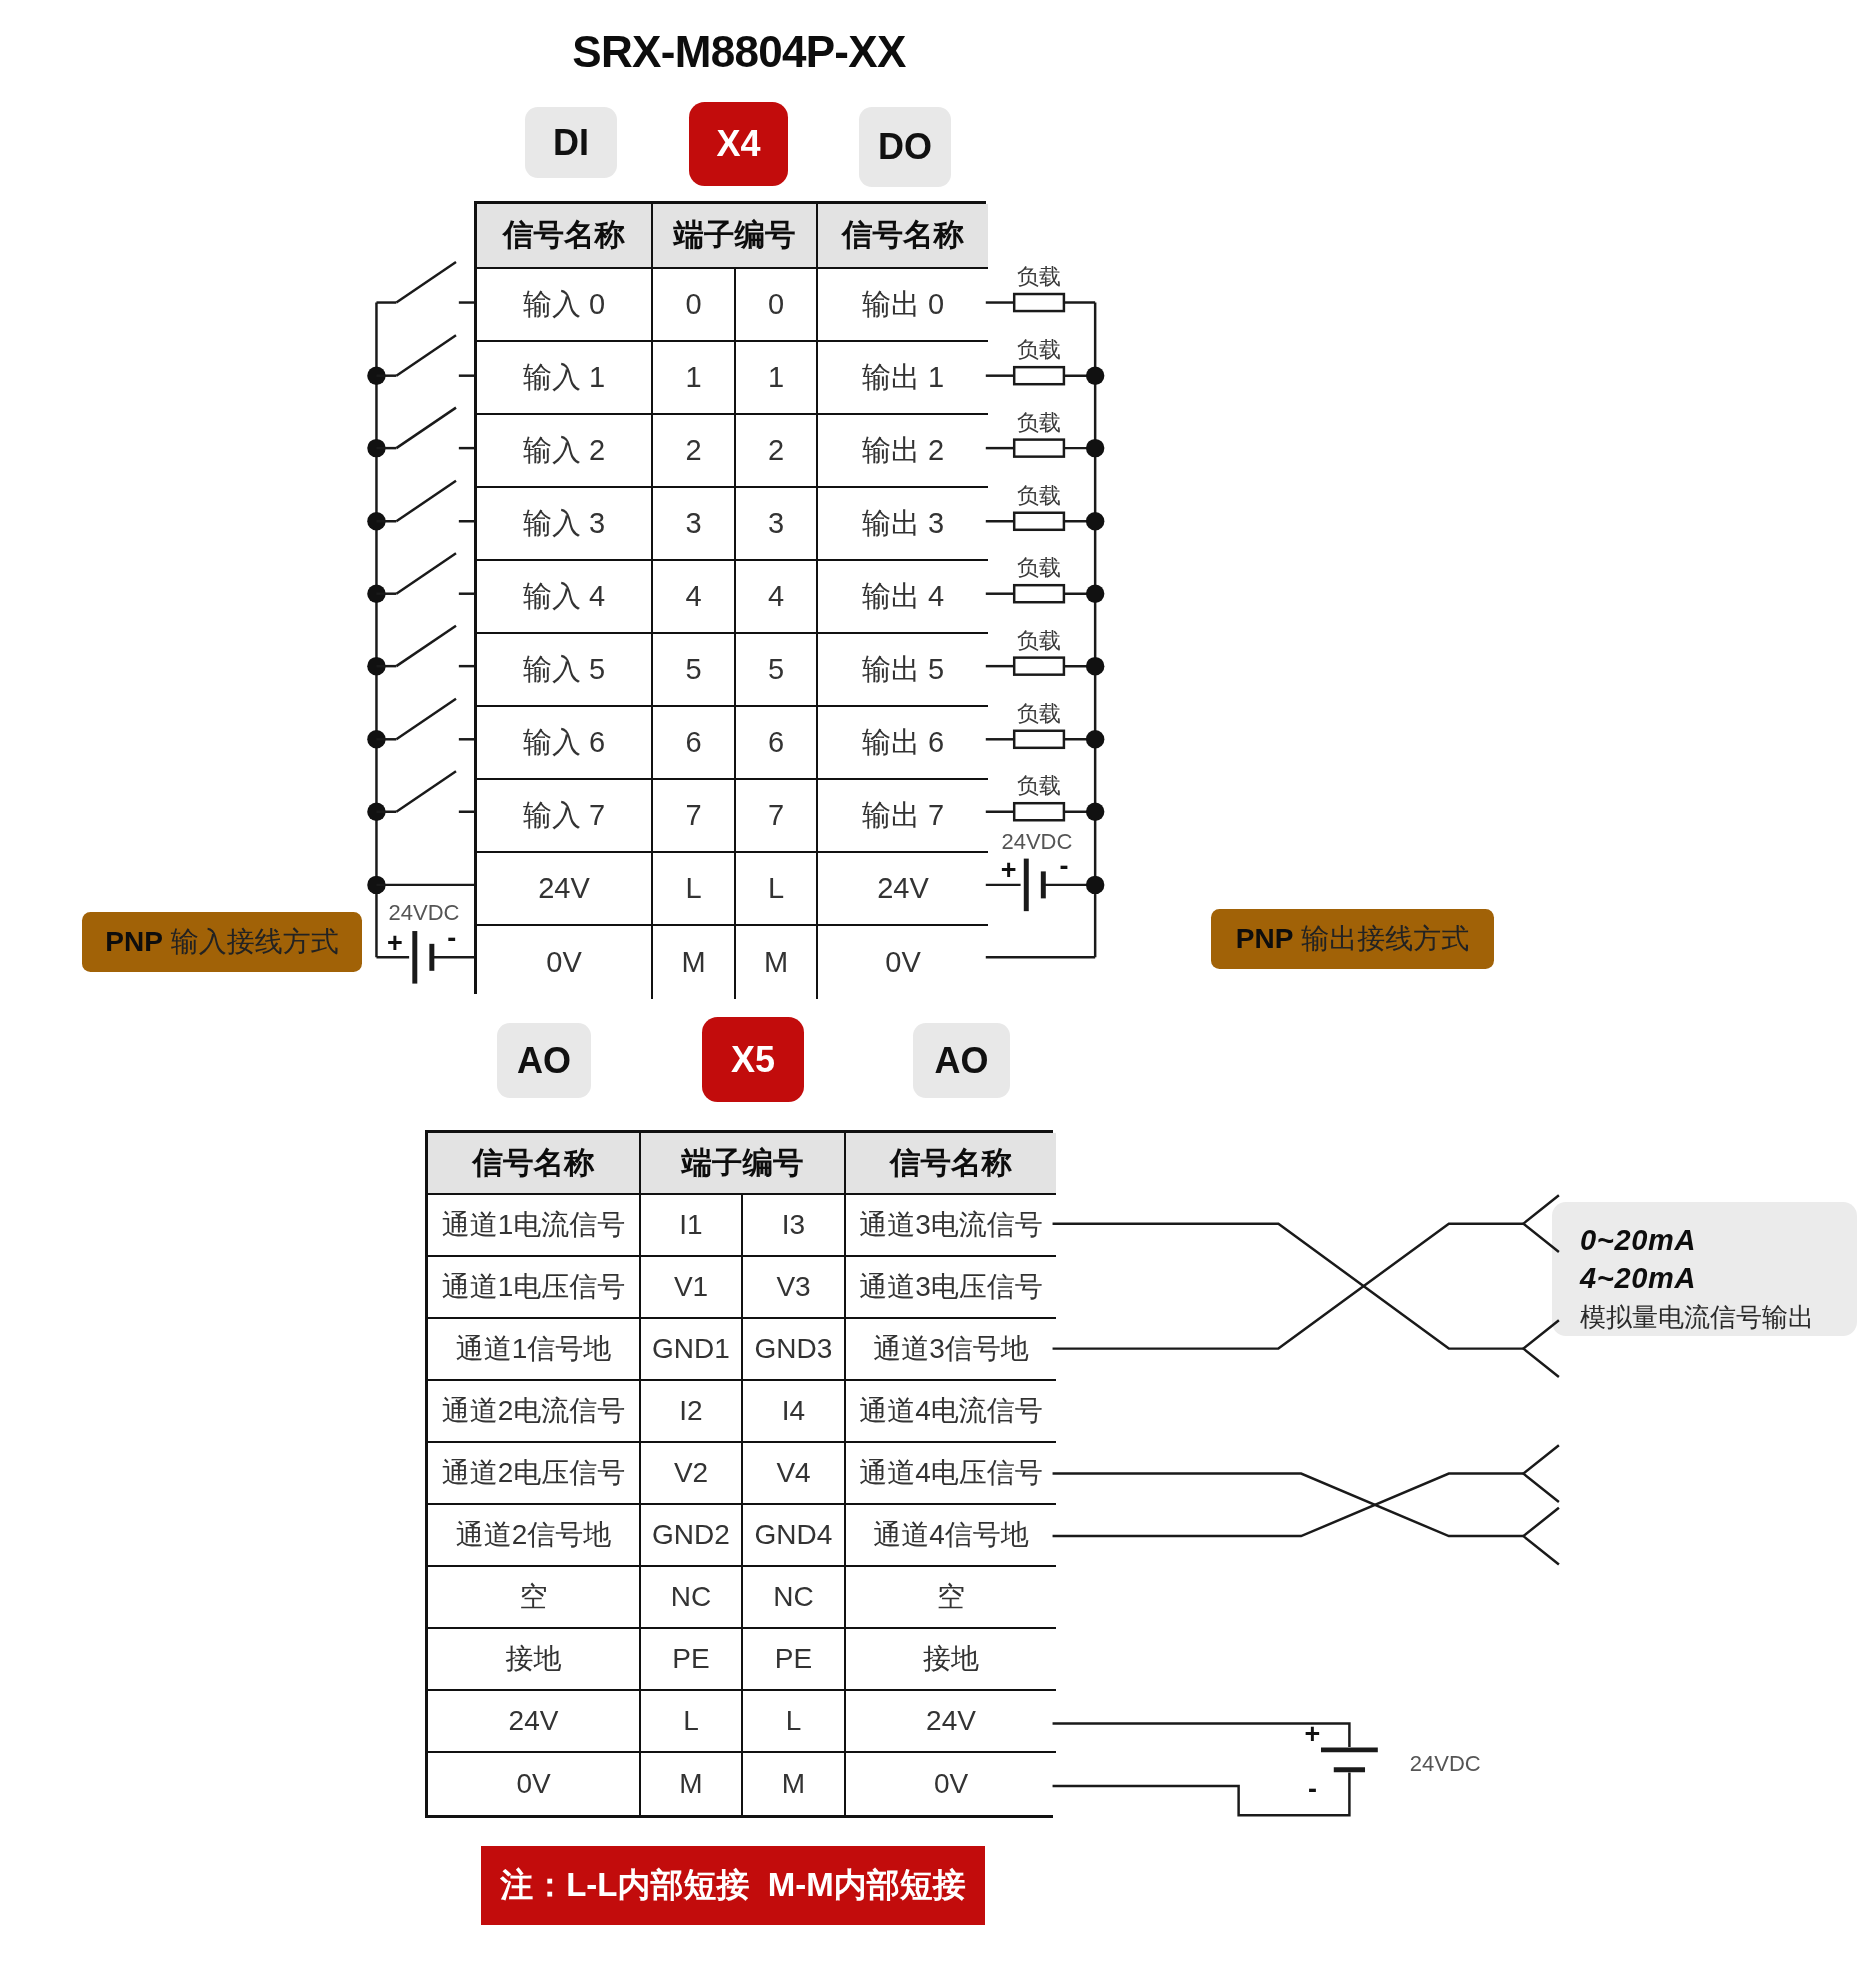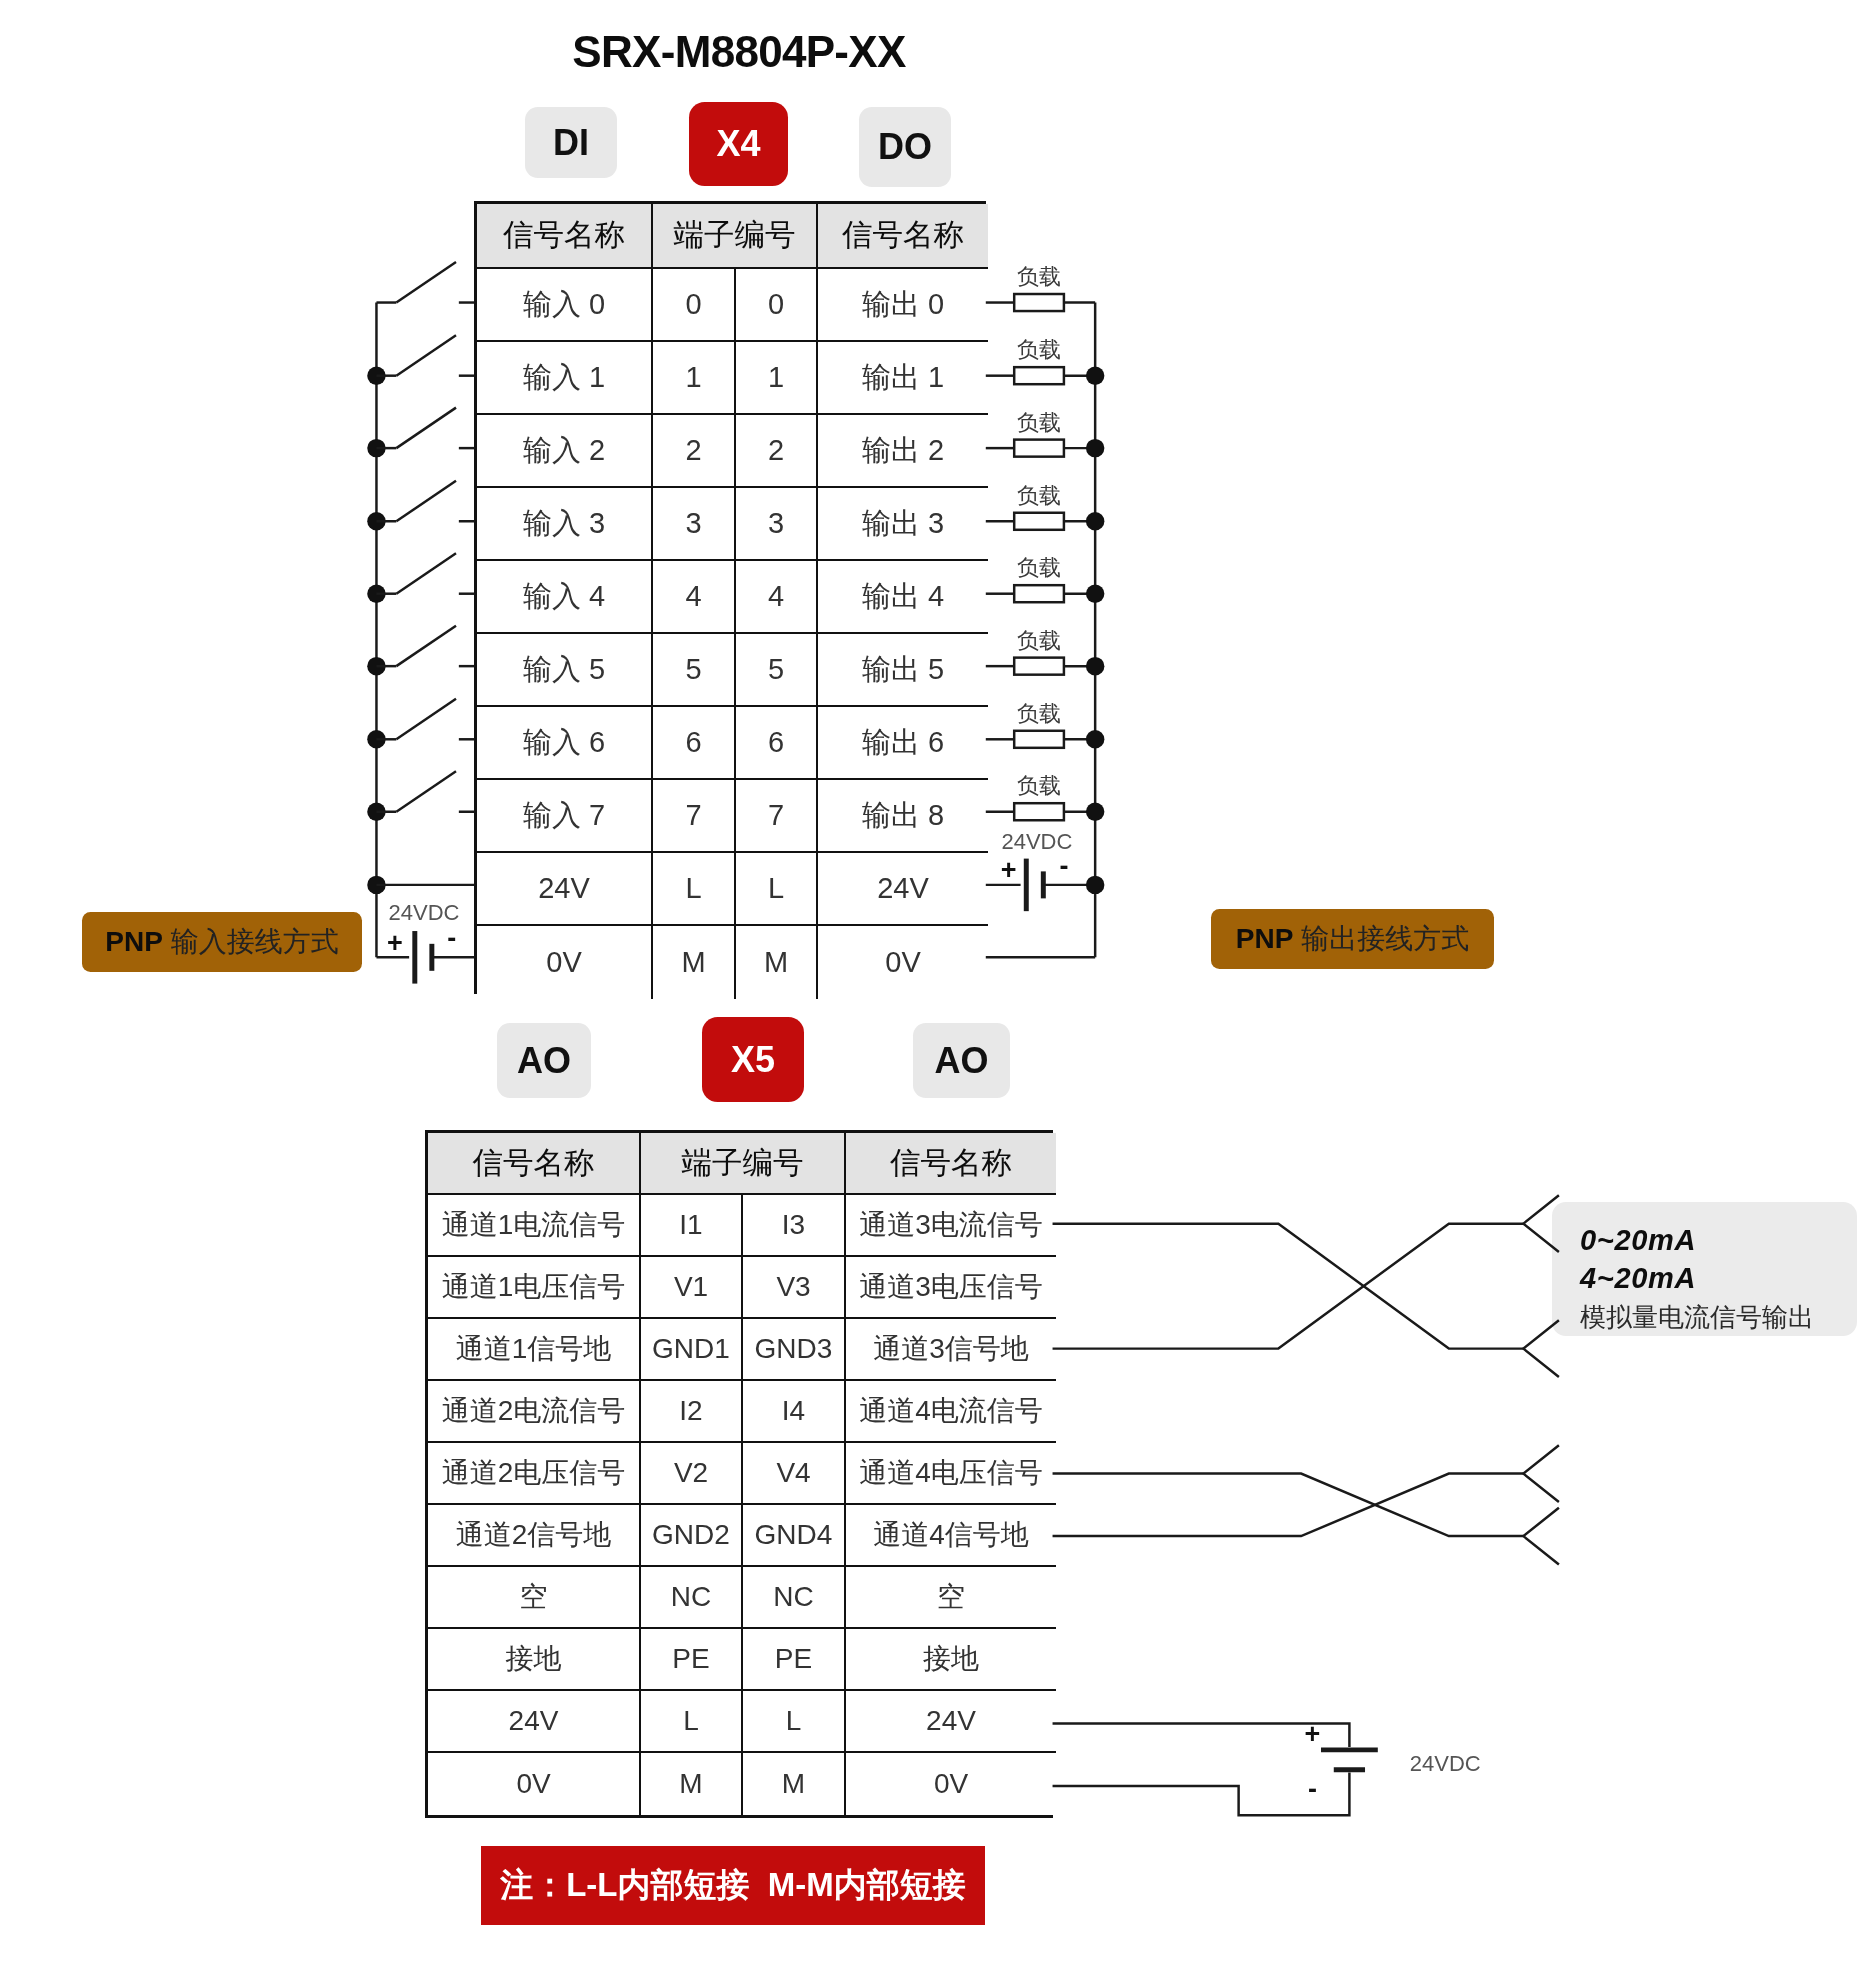--- a/index.html
+++ b/index.html
@@ -19,21 +19,21 @@
   #tag-x4{left:689px;top:102px;width:99px;height:84px;}
   #tag-do{left:859px;top:107px;width:92px;height:80px;}
   #tag-ao-left{left:497px;top:1023px;width:94px;height:75px;}
   #tag-x5{left:702px;top:1017px;width:102px;height:85px;}
   #tag-ao-right{left:913px;top:1023px;width:97px;height:75px;}
   
   .io-table{display:grid;border:3.6px solid #111;background:#fff;box-sizing:border-box;}
   .cell{display:flex;align-items:center;justify-content:center;
     border-right:2.1px solid #111;border-bottom:2.1px solid #111;
     font-size:29px;color:#333;background:#fff;box-sizing:border-box;text-align:center;}
-  .cell.hdr{background:#e3e3e3;font-weight:normal;color:#0d0d0d;font-size:30.5px;}
+  .cell.hdr{background:#e3e3e3;font-weight:bold;color:#0d0d0d;font-size:30.5px;}
   .cell.span2{grid-column:span 2;}
   .cell.lastcol{border-right:none;}
   .cell.lastrow{border-bottom:none;}
   #table-x4{left:474px;top:201px;width:512px;height:793px;
     grid-template-columns:176px 83px 82px 170px;
     grid-template-rows:65px repeat(10,73px);}
   #table-x5{left:425px;top:1130px;width:628px;height:688px;
     grid-template-columns:213px 102px 103px 210px;
     grid-template-rows:repeat(11,62px);}
   #table-x5 .cell{font-size:28px;}
@@ -110,21 +110,21 @@
     <div class="cell lastcol">输出 5</div>
 
     <div class="cell">输入 6</div>
     <div class="cell">6</div>
     <div class="cell">6</div>
     <div class="cell lastcol">输出 6</div>
 
     <div class="cell">输入 7</div>
     <div class="cell">7</div>
     <div class="cell">7</div>
-    <div class="cell lastcol">输出 8</div>
+    <div class="cell lastcol">输出 7</div>
 
     <div class="cell">24V</div>
     <div class="cell">L</div>
     <div class="cell">L</div>
     <div class="cell lastcol">24V</div>
 
     <div class="cell lastrow">0V</div>
     <div class="cell lastrow">M</div>
     <div class="cell lastrow">M</div>
     <div class="cell lastcol lastrow">0V</div>

